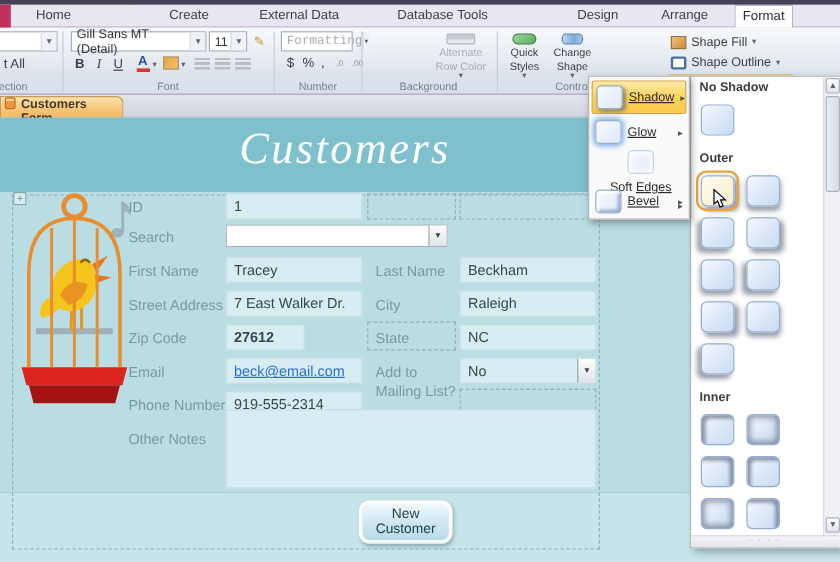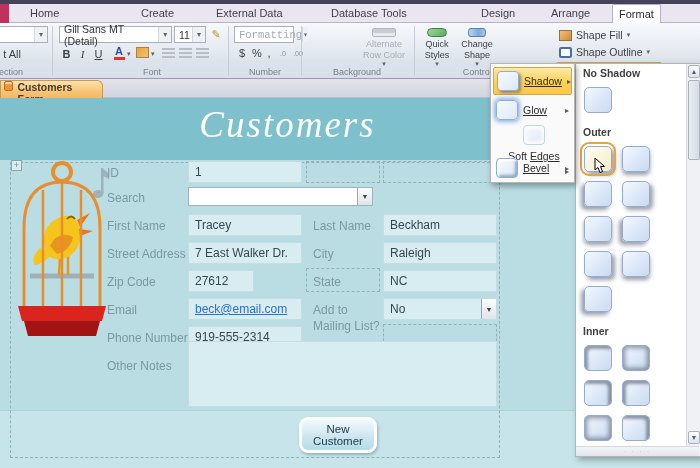--- a/index.html
+++ b/index.html
@@ -127,21 +127,21 @@
   <div class="smallbtn fmt-bar" style="left:112px; top:22px; width:14px; height:16px; font-weight:bold; color:#2f4fa0;">
     <span style="font-size:11px; line-height:11px;">A</span>
     <span style="display:block; width:11px; height:3px; background:#d33;"></span>
   </div>
   <span class="abs ddglyph" style="left:127px; top:27px;">▾</span>
   <div class="abs" style="left:136px; top:24px; width:13px; height:11px; background:linear-gradient(135deg,#e8a33d,#f4c26a); border:1px solid #a8814a;"></div>
   <span class="abs ddglyph" style="left:151px; top:27px;">▾</span>
   <div class="abs alignicon" style="left:162px; top:25px;"></div>
   <div class="abs alignicon" style="left:179px; top:25px;"></div>
   <div class="abs alignicon" style="left:196px; top:25px;"></div>
-  <div class="glabel" style="left:112px; width:80px;">Font</div>
+  <div class="glabel" style="left:100px; width:80px;">Font</div>
   <div class="gsep" style="left:228px"></div>
 
   <div class="combo disabled" style="left:234px; top:3px; width:60px; height:17px;">
     <span>Formatting</span>
       <span class="dd">▾</span>
   </div>
   <div class="smallbtn" style="left:236px; top:23px; width:12px; height:14px;">$</div>
   <div class="smallbtn" style="left:250px; top:23px; width:14px; height:14px;">%</div>
   <div class="smallbtn" style="left:265px; top:23px; width:8px; height:14px;">,</div>
   <div class="smallbtn" style="left:276px; top:24px; width:14px; height:12px; font-size:7px; color:#8b8f96;">.0</div>
@@ -254,21 +254,21 @@
       <circle cx="15" cy="8" r="4.4" fill="#1d3f8a"></circle>
     <rect x="8" y="6" width="4" height="3" fill="#1d3f8a"></rect>
     <circle cx="5" cy="8" r="1.8" fill="#5f82cc"></circle>
       <circle cx="15" cy="8" r="1.8" fill="#5f82cc"></circle>
   </svg>
 </div>
 <div class="fbox" style="left:188px; top:214px; width:114px; height:22px;">Tracey</div>
 <div class="fbox" style="left:383px; top:214px; width:114px; height:22px;">Beckham</div>
 <div class="fbox" style="left:188px; top:242px; width:114px; height:22px;">7 East Walker Dr.</div>
 <div class="fbox" style="left:383px; top:242px; width:114px; height:22px;">Raleigh</div>
-<div class="fbox" style="left:188px; top:270px; width:66px; height:22px;">27612</div>
+<div class="fbox" style="left:188px; top:270px; width:66px; height:22px;font-weight:bold;">27612</div>
 <div class="fbox" style="left:383px; top:270px; width:114px; height:22px;">NC</div>
 <div class="fbox" style="left:188px; top:298px; width:114px; height:22px;">
     <span class="emaillink">beck@email.com</span>
   </div>
 <div class="fbox" style="left:383px; top:298px; width:114px; height:22px;">
     <span>No</span>
     <span class="dbtn">▼</span>
   </div>
 <div class="fbox" style="left:188px; top:326px; width:114px; height:22px;">919-555-2314</div>
 <div class="fbox" style="left:188px; top:341px; width:309px; height:66px; top:341px; align-items:flex-start;"></div>

